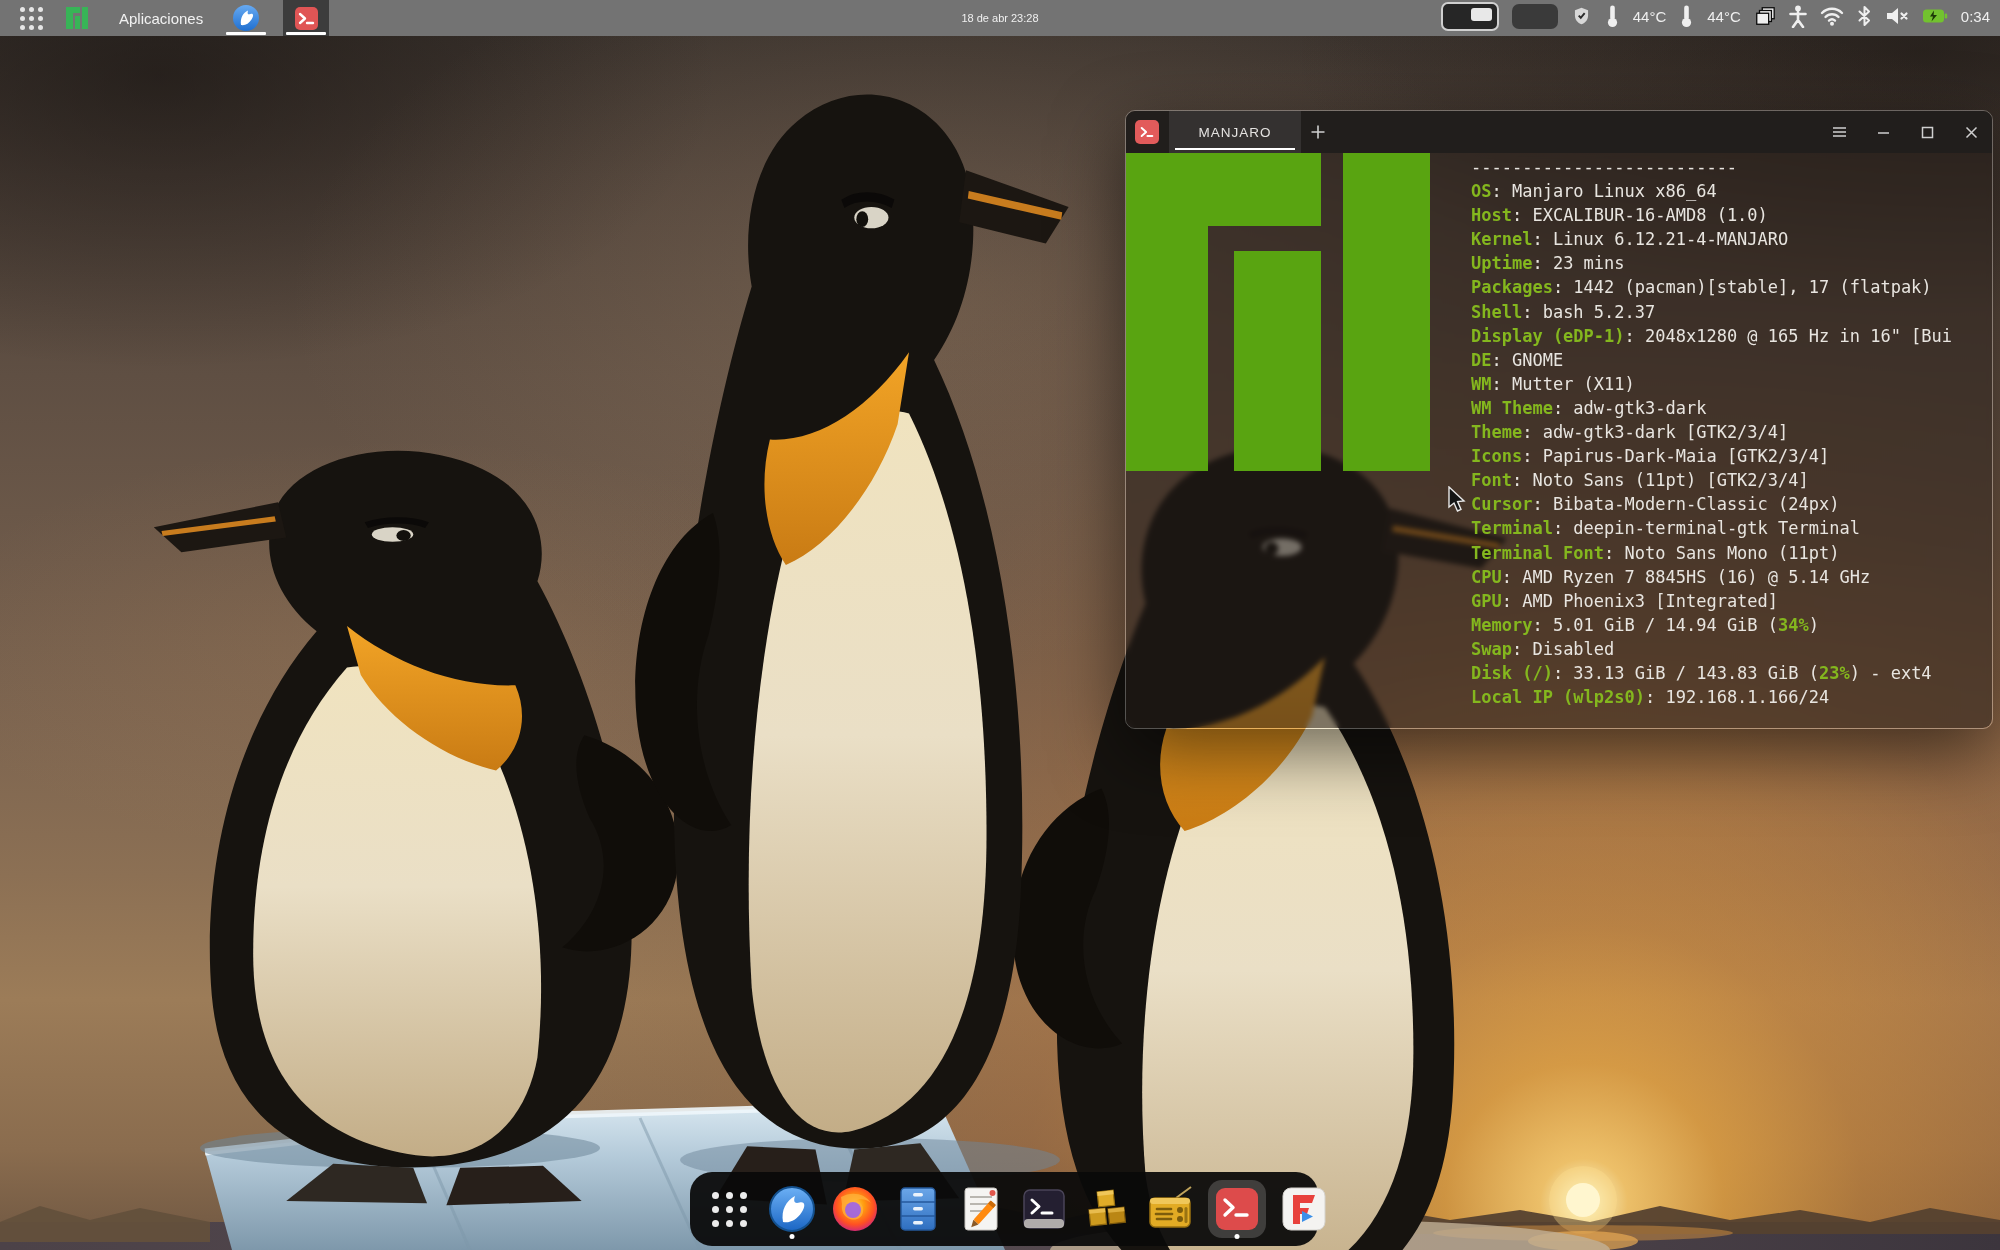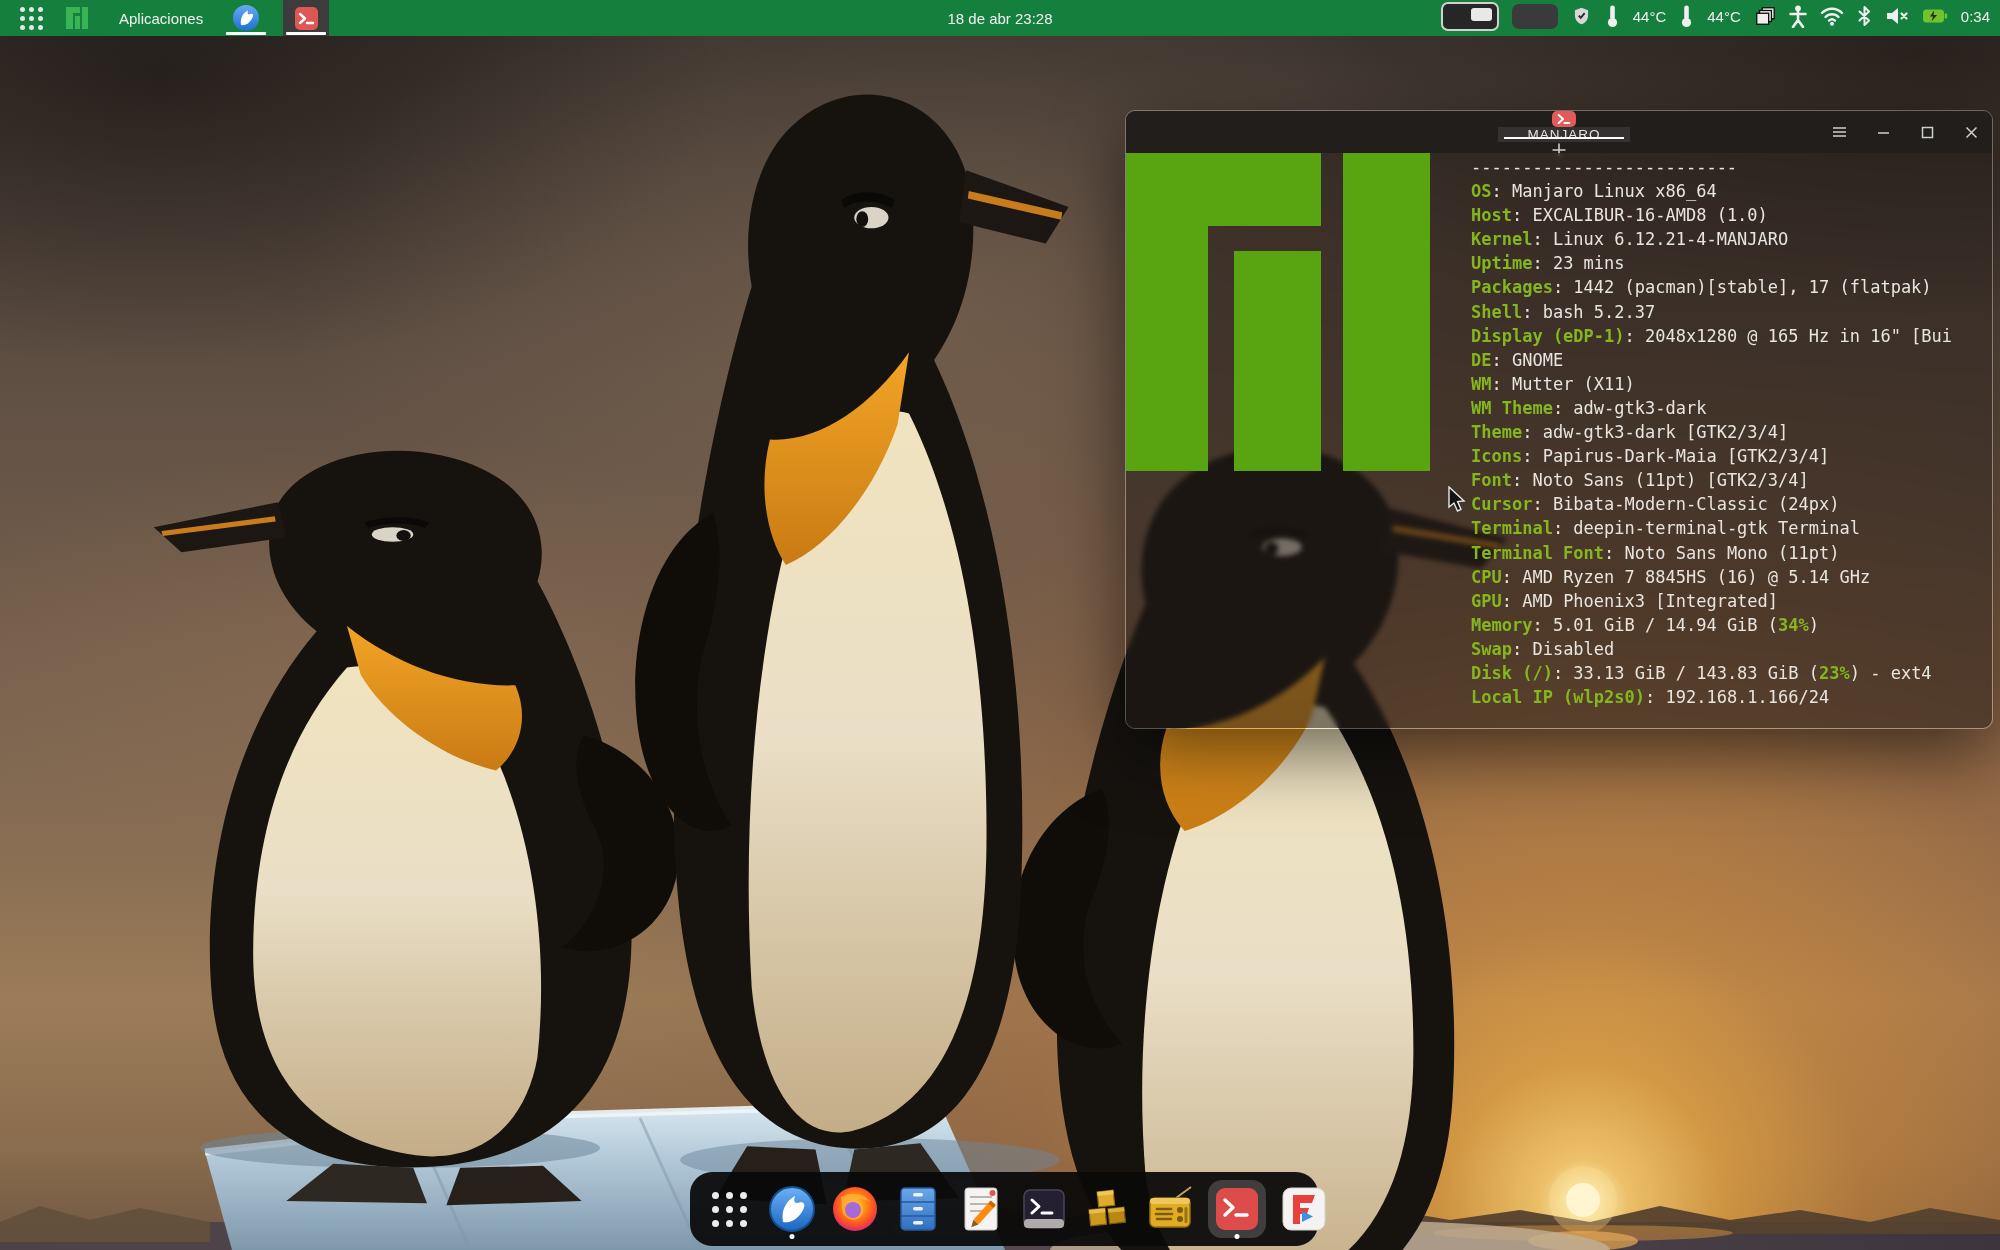--- a/index.html
+++ b/index.html
@@ -12,44 +12,44 @@
       radial-gradient(circle at 79.2% 96.2%, rgba(255,243,188,.95) 0 .6%, rgba(255,207,110,.85) 2.2%, rgba(240,169,63,.7) 7%, rgba(217,140,52,.5) 14%, rgba(170,100,48,.32) 28%, rgba(130,85,52,.12) 45%, transparent 60%),
       radial-gradient(ellipse 900px 520px at 46% 24%, rgba(160,132,104,.30), transparent 70%),
       radial-gradient(ellipse 800px 420px at 8% 6%, rgba(18,14,12,.55), transparent 70%),
       radial-gradient(ellipse 900px 380px at 96% 4%, rgba(20,15,12,.5), transparent 70%),
       radial-gradient(ellipse 700px 300px at 20% 52%, rgba(190,140,90,.18), transparent 70%),
       radial-gradient(ellipse 900px 360px at 85% 62%, rgba(200,140,80,.20), transparent 72%),
       linear-gradient(180deg,#38312c 0%,#4c4038 14%,#5f4f43 30%,#6e5a4a 45%,#7d6550 58%,#8c7054 70%,#9c7c58 80%,#8a6c4e 92%,#6f5742 100%);}
   .scene{position:absolute;inset:0;}
 
   
-  .topbar{position:absolute;left:0;top:0;width:2000px;height:36px;background:#15803d;
+  .topbar{position:absolute;left:0;top:0;width:2000px;height:36px;background:#737373;
     display:flex;align-items:center;color:#ececec;z-index:30;}
   .tb-left{display:flex;align-items:center;height:100%;}
   .tb-grid{margin-left:14px;display:grid;grid-template-columns:repeat(3,5px);grid-gap:4px;padding:6px;cursor:pointer;}
   .tb-grid i{width:5px;height:5px;border-radius:50%;background:#e6e6e6;}
   .tb-manjaro{margin-left:16px;width:24px;height:24px;}
   .tb-apps{margin-left:24px;font-size:15px;color:#f2f2f2;padding:0 6px;}
   .tb-task{position:relative;height:100%;display:flex;align-items:center;justify-content:center;width:46px;margin-left:14px;}
   .tb-task.focused{background:#3c3c3c;}
   .tb-task .uline{position:absolute;left:3px;right:3px;bottom:1px;height:3px;background:#fff;border-radius:1px;}
-  .tb-clock{position:absolute;left:0;right:0;top:0;height:36px;display:flex;align-items:center;justify-content:center;font-size:15px;color:#f0f0f0;pointer-events:none;}
+  .tb-clock{position:absolute;left:0;right:0;top:0;height:36px;display:flex;align-items:center;justify-content:center;font-size:11px;color:#f0f0f0;pointer-events:none;}
   .tb-clock span{pointer-events:auto;padding:0 10px;}
   .tray{position:absolute;right:10px;top:0;height:32px;display:flex;align-items:center;gap:13px;}
   .tray .txt{font-size:15px;color:#efefef;}
   .seg1{width:54px;height:25px;border:2px solid #d0d0d0;border-radius:7px;background:#262626;position:relative;}
   .seg1 i{position:absolute;right:5px;top:4px;width:21px;height:13px;background:#e8e8e8;border-radius:3px;}
   .seg2{width:46px;height:25px;border-radius:7px;background:#3a3a3a;}
   .tico{display:flex;align-items:center;}
 
   
   .term{position:absolute;left:1125px;top:110px;width:866px;height:617px;border-radius:10px;
     border:1px solid rgba(255,255,255,.28);box-shadow:0 24px 70px rgba(0,0,0,.55);
     overflow:hidden;z-index:20;}
-  .term-titlebar{position:relative;height:42px;background:#211e1c;display:flex;align-items:center;flex-direction:column;}
+  .term-titlebar{position:relative;height:42px;background:#211e1c;display:flex;align-items:center;}
   .term-appicon{width:24px;height:24px;margin-left:9px;border-radius:5px;background:#e25b5b;display:flex;align-items:center;justify-content:center;}
   .term-tab{position:relative;height:100%;width:132px;margin-left:10px;background:#343130;display:flex;align-items:center;justify-content:center;}
   .term-tab .label{font-size:13.5px;letter-spacing:1px;color:#e4e2e0;}
   .term-tab .uline{position:absolute;left:6px;right:6px;bottom:3px;height:2px;background:#fff;}
   .term-newtab{width:34px;height:100%;display:flex;align-items:center;justify-content:center;}
   .term-ctrls{position:absolute;right:10px;top:0;height:100%;display:flex;align-items:center;gap:22px;}
   .wbtn{width:22px;height:22px;display:flex;align-items:center;justify-content:center;}
   .term-body{position:relative;height:575px;background:rgba(32,26,22,.55);backdrop-filter:blur(2.5px);}
   .term-logo{position:absolute;left:0;top:0;}
   .term-out{position:absolute;left:345px;top:2px;right:4px;bottom:0;overflow:hidden;

